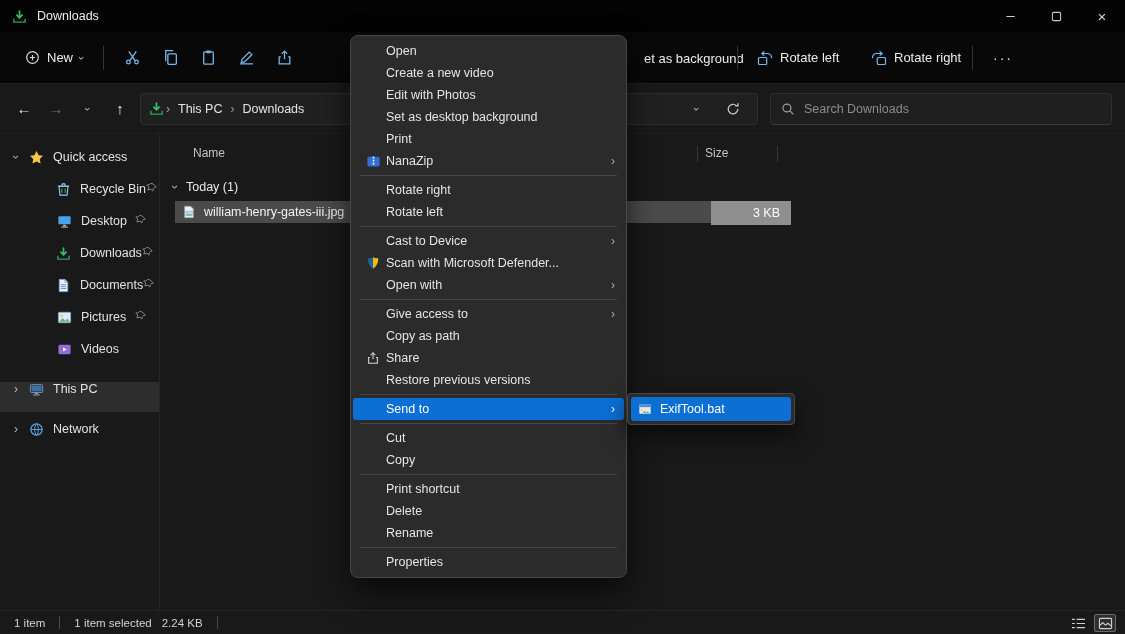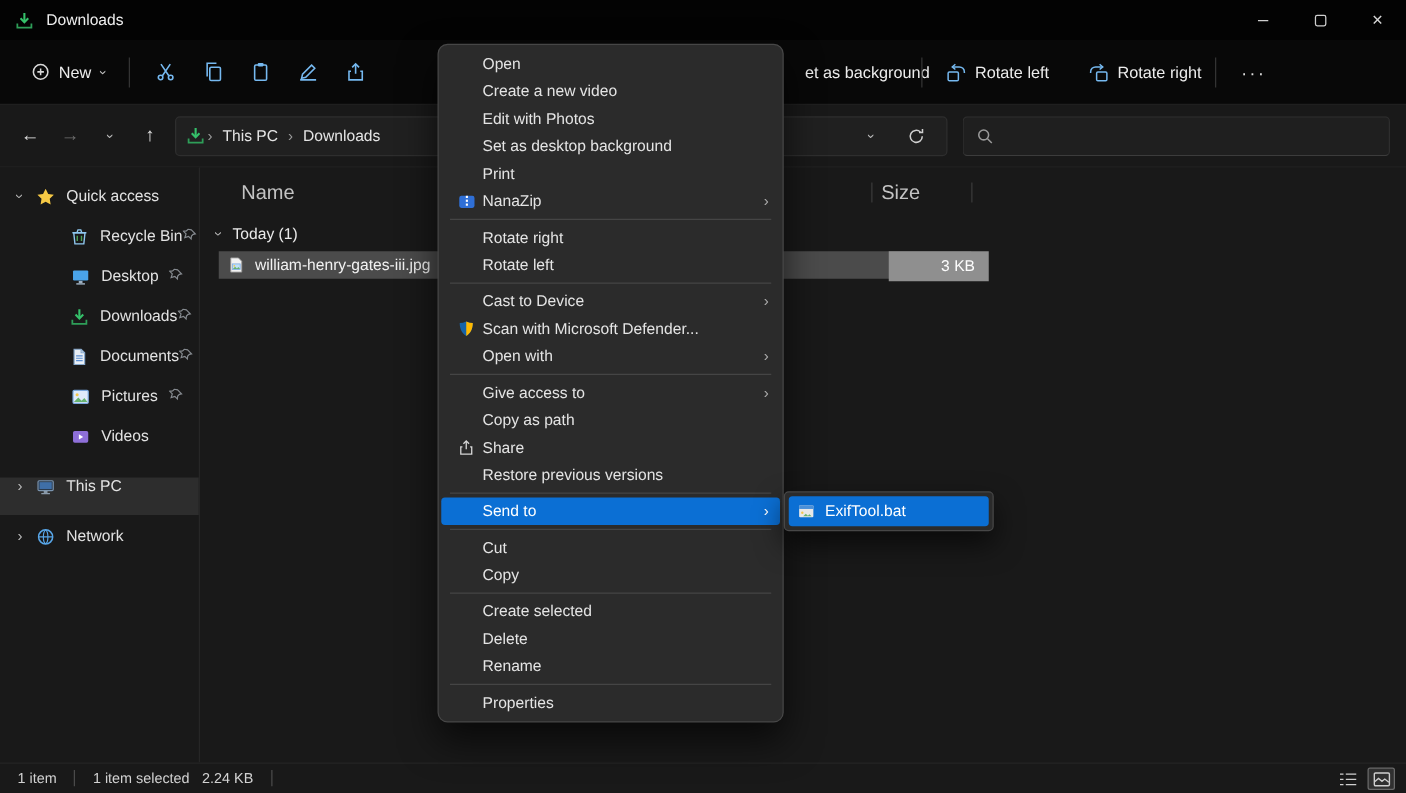--- a/index.html
+++ b/index.html
@@ -41,21 +41,21 @@
   .sb-row.sel{background:#2d2d2d}
   .sb-row .chev{width:16px;margin-left:8px;color:#b9b9b9;font-size:12px;text-align:center}
   .sb-row .chev.rot{transform:rotate(90deg)}
   .sb-row .ic{width:16px;margin-left:4px;display:flex;justify-content:center}
   .sb-row.child{padding-left:56px}
   .sb-row.child .ic{margin-left:0}
   .sb-label{margin-left:9px;color:#e2e2e2;white-space:nowrap}
   .pin{margin-left:auto;margin-right:12px;display:flex;opacity:.85}
 
   .content{position:absolute;top:0;bottom:0;left:161px;right:0}
-  .col-headers{position:absolute;top:8px;left:0;right:0;height:24px;color:#c3c3c3;font-size:16px}
+  .col-headers{position:absolute;top:8px;left:0;right:0;height:24px;color:#c3c3c3;font-size:12px}
   .col-h{position:absolute;top:4px;cursor:default}
   .col-line{position:absolute;top:4px;width:1px;height:16px;background:#3a3a3a}
   .group-row{position:absolute;top:42px;left:0;height:22px;display:flex;align-items:center;cursor:default}
   .group-row .chev{display:inline-block;transform:rotate(90deg);color:#b9b9b9;font-size:12px;margin-left:12px}
   .group-row .g-label{margin-left:9px;color:#eaeaea}
   .file-row{position:absolute;top:67px;left:14px;width:602px;height:22px;display:flex;align-items:center;cursor:default}
   .file-row .f-ic{margin-left:7px;display:flex}
   .file-row .f-name{margin-left:8px;color:#f2f2f2;white-space:nowrap}
   .size-cell{position:absolute;left:536px;top:0;width:80px;height:24px;display:flex;align-items:center;justify-content:flex-end;padding-right:11px;color:#fdfdfd}
 
@@ -227,20 +227,21 @@
     </span>
   </div>
 
   <div class="search-box">
     <span style="display:flex">
         <svg width="14" height="14" viewBox="0 0 16 16" fill="none" stroke="#9a9a9a" stroke-width="1.4">
           <circle cx="6.8" cy="6.8" r="4.5"></circle>
           <path d="M10.3 10.3L14.2 14.2"></path>
         </svg>
       </span>
+    <input placeholder="Search Downloads" style="">
   </div>
 </div>
 
 <div class="main">
   <div class="sidebar">
       <div class="sb-row">
         <span class="chev rot">›</span>
         <span class="ic">
           <svg width="15" height="15" viewBox="0 0 16 16">
             <path d="M8 1l2.2 4.5 4.8.7-3.5 3.4.8 4.9L8 12.2 3.7 14.5l.8-4.9L1 6.2l4.8-.7z" fill="#f6c945"></path>
@@ -505,21 +506,21 @@
       <span class="cm-ic"></span>
       <span class="cm-label">Cut</span>
     </div>
     <div class="cm-item">
       <span class="cm-ic"></span>
       <span class="cm-label">Copy</span>
     </div>
     <div class="cm-sep"></div>
     <div class="cm-item">
       <span class="cm-ic"></span>
-      <span class="cm-label">Create selected</span>
+      <span class="cm-label">Print shortcut</span>
     </div>
     <div class="cm-item">
       <span class="cm-ic"></span>
       <span class="cm-label">Delete</span>
     </div>
     <div class="cm-item">
       <span class="cm-ic"></span>
       <span class="cm-label">Rename</span>
     </div>
     <div class="cm-sep"></div>

